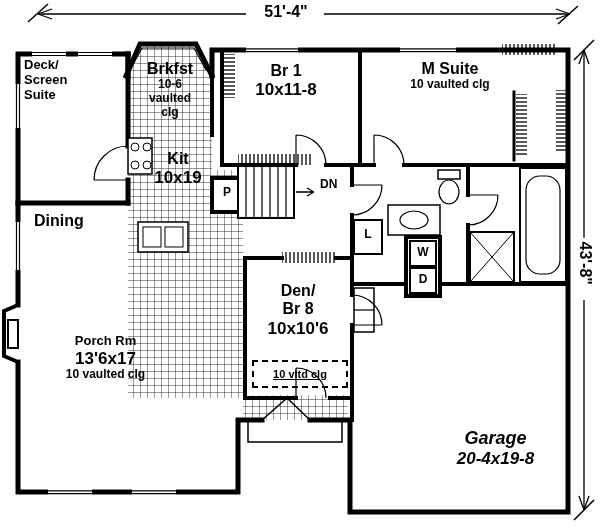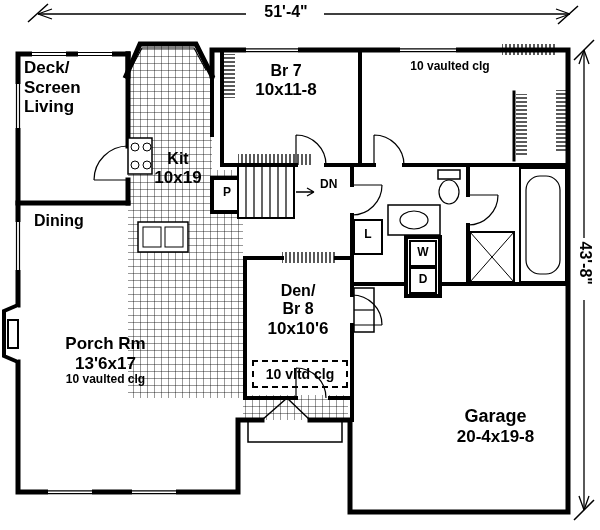--- a/index.html
+++ b/index.html
@@ -3,27 +3,27 @@
 <meta charset="utf-8">
 <style>
   html,body { margin:0; padding:0; background:#ffffff; }
   .plan {
     position:relative; width:600px; height:530px; background:#ffffff;
     font-family:"Liberation Sans", sans-serif; color:#000; overflow:hidden;
   }
   .plan svg { position:absolute; left:0; top:0; }
   .lbl { position:absolute; font-weight:700; line-height:1.15; color:#000; white-space:nowrap; }
   .c   { text-align:center; white-space:normal; }
-  .t18 { font-size:18px; } .t17 { font-size:17px; } .t16 { font-size:16px; }
+  .t18 { font-size:18px; } .t17 { font-size:13px; } .t16 { font-size:16px; }
   .t13 { font-size:17px; } .t12 { font-size:12px; } .t11 { font-size:12px; }
   .dimv { transform:rotate(90deg); transform-origin:center center; }
   .note {
     position:absolute; left:252px; top:360px; width:92px; height:24px;
     border:2px dashed #000; display:flex; align-items:center; justify-content:center;
-    font-weight:700; font-size:14px;
+    font-weight:700; font-size:11px;text-decoration:underline;
   }
 </style>
 </head>
 <body>
 
 <div class="plan">
 
   <svg width="600" height="530" viewBox="0 0 600 530">
     <defs>
       <pattern id="xh" width="7" height="7" patternUnits="userSpaceOnUse">
@@ -161,30 +161,37 @@
       <path d="M574,60 L594,40 M574,520 L594,500" stroke-width="1.5"></path>
     </g>
   </svg>
 
   <div class="lbl t16 c" style="left:250px; top:3px; width:72px;">51'-4"</div>
   <div class="lbl t16 c dimv" style="left:553px; top:254px; width:64px;">43'-8"</div>
 
   <div class="lbl t17" style="left:24px; top:58px;">
     <div>Deck/</div>
     <div>Screen</div>
-    <div>Living</div>
-  </div>
-
+    <div>Suite</div>
+  </div>
+
+  <div class="lbl c" style="left:130px; top:60px; width:80px;">
+    <div class="t16">Brkfst</div>
+    <div class="t12">10-6</div>
+    <div class="t12">vaulted</div>
+    <div class="t12">clg</div>
+  </div>
 
   <div class="lbl c" style="left:238px; top:62px; width:96px;">
-    <div class="t16">Br 7</div>
+    <div class="t16">Br 1</div>
     <div class="t13">10x11-8</div>
   </div>
 
   <div class="lbl c" style="left:386px; top:60px; width:128px;">
+    <div class="t16">M Suite</div>
     <div class="t11">10 vaulted clg</div>
   </div>
 
   <div class="lbl c" style="left:146px; top:150px; width:64px;">
     <div class="t16">Kit</div>
     <div class="t13">10x19</div>
   </div>
 
   <div class="lbl t16" style="left:34px; top:212px;">Dining</div>
 
@@ -195,21 +202,21 @@
   </div>
 
   <div class="note">10 vltd clg</div>
 
   <div class="lbl c" style="left:28px; top:334px; width:155px;">
     <div class="t17">Porch Rm</div>
     <div class="t13">13'6x17</div>
     <div class="t11">10 vaulted clg</div>
   </div>
 
-  <div class="lbl c" style="left:418px; top:406px; width:155px;">
+  <div class="lbl c" style="left:418px; top:428px; width:155px;font-style:italic;">
     <div class="t18">Garage</div>
     <div class="t13">20-4x19-8</div>
   </div>
 
   <div class="lbl t11" style="left:320px; top:178px;">DN</div>
   <div class="lbl t12 c" style="left:212px; top:186px; width:30px;">P</div>
   <div class="lbl t12 c" style="left:354px; top:228px; width:28px;">L</div>
   <div class="lbl t11 c" style="left:410px; top:246px; width:26px;">W</div>
   <div class="lbl t11 c" style="left:410px; top:273px; width:26px;">D</div>
 

